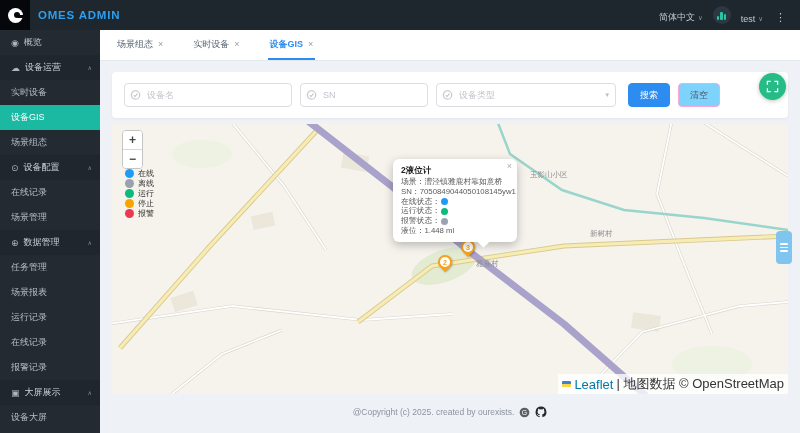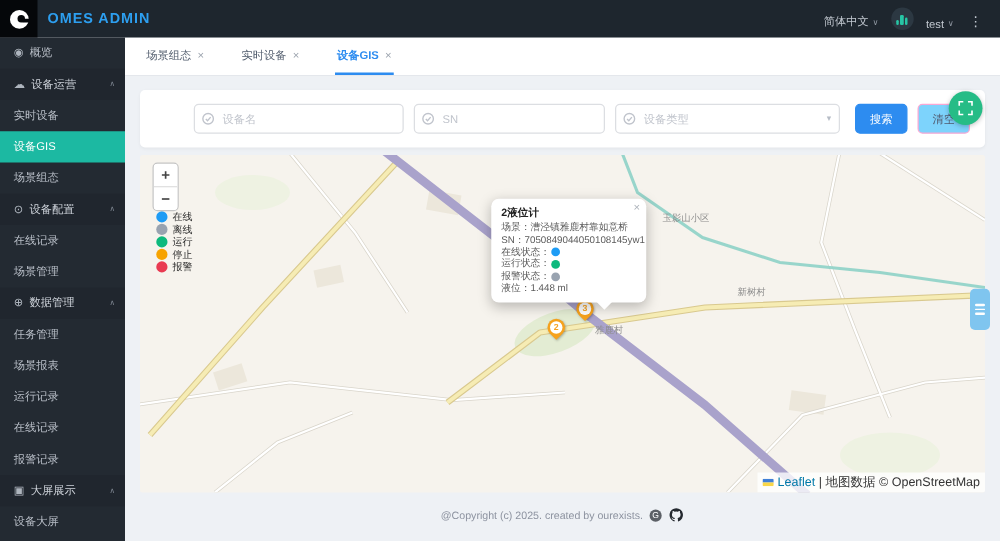--- a/index.html
+++ b/index.html
@@ -30,25 +30,25 @@
   .s-item.active{background:#1cb9a2;color:#fff;}
 
   
   .main{position:absolute;left:100px;top:30px;right:0;bottom:0;background:#eef1f5;}
   .tabbar{height:31px;background:#fff;border-bottom:1px solid #e4e7ec;display:flex;align-items:stretch;padding:0 15px;gap:26px;box-sizing:border-box;}
   .tab{display:flex;align-items:center;gap:5px;font-size:9px;color:#556070;border-bottom:2px solid transparent;padding:0 2px;cursor:pointer;}
   .tab.active{color:#2d8cf0;border-bottom-color:#2d8cf0;font-weight:bold;}
   .tab .x{color:#98a0ab;font-size:9px;font-weight:normal;}
 
   .content{padding:11px 12px 0;}
-  .card{background:#fff;border-radius:4px;box-shadow:0 1px 3px rgba(0,0,0,.05);padding:11px 12px;display:flex;align-items:center;gap:8px;justify-content:flex-end;}
+  .card{background:#fff;border-radius:4px;box-shadow:0 1px 3px rgba(0,0,0,.05);padding:11px 12px;display:flex;align-items:center;gap:8px;}
   .field{position:relative;}
   .field input{width:100%;height:24px;box-sizing:border-box;border:1px solid #dcdee2;border-radius:4px;padding:0 6px 0 22px;font-size:9px;color:#515a6e;background:#fff;outline:none;}
   .field input::placeholder{color:#c0c4cc;}
-  .f1{width:168px}.f2{width:153px}.f3{width:180px}
+  .f1{width:168px}.f2{width:128px}.f3{width:180px}
   .f-icon{position:absolute;left:6px;top:50%;transform:translateY(-50%);display:flex;}
   .sel-caret{position:absolute;right:7px;top:50%;transform:translateY(-50%);color:#b6bcc6;font-size:7px;}
   .btn{height:24px;border-radius:4px;font-size:9px;padding:0 11px;cursor:pointer;}
   .btn.primary{background:#2d8cf0;border:1px solid #2d8cf0;color:#fff;margin-left:4px;}
   .btn.plain{background:#7dd3fc;border:1px solid #f9a8d4;color:#515a6e;}
 
   
   .map{position:relative;height:270px;margin-top:6px;background:#f6f3ed;overflow:hidden;border-radius:2px;}
   .roads{position:absolute;inset:0;}
   .zoomctl{position:absolute;left:10px;top:6px;width:19px;border:1px solid #c4c4c4;border-radius:4px;overflow:hidden;background:#fff;z-index:5;}
@@ -63,21 +63,21 @@
   .marker{position:absolute;width:14px;height:14px;background:#f6a21d;border-radius:50% 50% 50% 0;transform:rotate(-45deg);z-index:6;box-shadow:0 1px 2px rgba(0,0,0,.3);cursor:pointer;}
   .marker .mnum{position:absolute;inset:2px;background:#fff;border-radius:50%;transform:rotate(45deg);display:flex;align-items:center;justify-content:center;font-size:7px;font-weight:bold;color:#f6a21d;}
 
   .popup{position:absolute;left:281px;top:35px;width:124px;background:#fff;border-radius:6px;box-shadow:0 3px 10px rgba(0,0,0,.25);padding:6px 8px 6px;z-index:8;box-sizing:border-box;}
   .ptitle{font-size:8.5px;font-weight:bold;color:#222;margin-bottom:2px;line-height:10px;}
   .prow{font-size:7.8px;color:#5b5b5b;line-height:9.8px;display:flex;align-items:center;white-space:nowrap;}
   .pdot{width:7px;height:7px;border-radius:50%;display:inline-block;margin-left:1px;}
   .pclose{position:absolute;top:2px;right:5px;font-size:9px;color:#aab0b8;cursor:pointer;}
   .ptip{position:absolute;left:86px;bottom:-4px;width:9px;height:9px;background:#fff;transform:rotate(45deg);}
 
-  .attr{position:absolute;right:0;bottom:0;background:rgba(255,255,255,.78);font-size:10px;color:#333;padding:1px 4px;z-index:5;display:flex;align-items:center;gap:3px;white-space:nowrap;}
+  .attr{position:absolute;right:0;bottom:0;background:rgba(255,255,255,.78);font-size:13px;color:#333;padding:1px 4px;z-index:5;display:flex;align-items:center;gap:3px;white-space:nowrap;}
   .flag{width:9px;height:6px;display:inline-block;border-radius:1px;overflow:hidden;}
   .flag i{display:block;height:3px;}
   .flag i:first-child{background:#3f7fd6;}
   .flag i:last-child{background:#f8d648;}
   .lf{color:#0078a8;cursor:pointer;}
 
   .fab{position:absolute;right:14px;top:43px;width:27px;height:27px;border-radius:50%;background:#26bc86;border:none;display:flex;align-items:center;justify-content:center;box-shadow:0 1px 4px rgba(0,0,0,.25);cursor:pointer;z-index:9;}
   .handle{position:absolute;right:8px;top:231px;width:16px;height:33px;background:#7fc5ef;border-radius:4px;z-index:25;display:flex;flex-direction:column;align-items:center;justify-content:center;gap:2px;cursor:pointer;}
   .handle i{display:block;width:8px;height:1.5px;background:#fff;border-radius:1px;}
 

